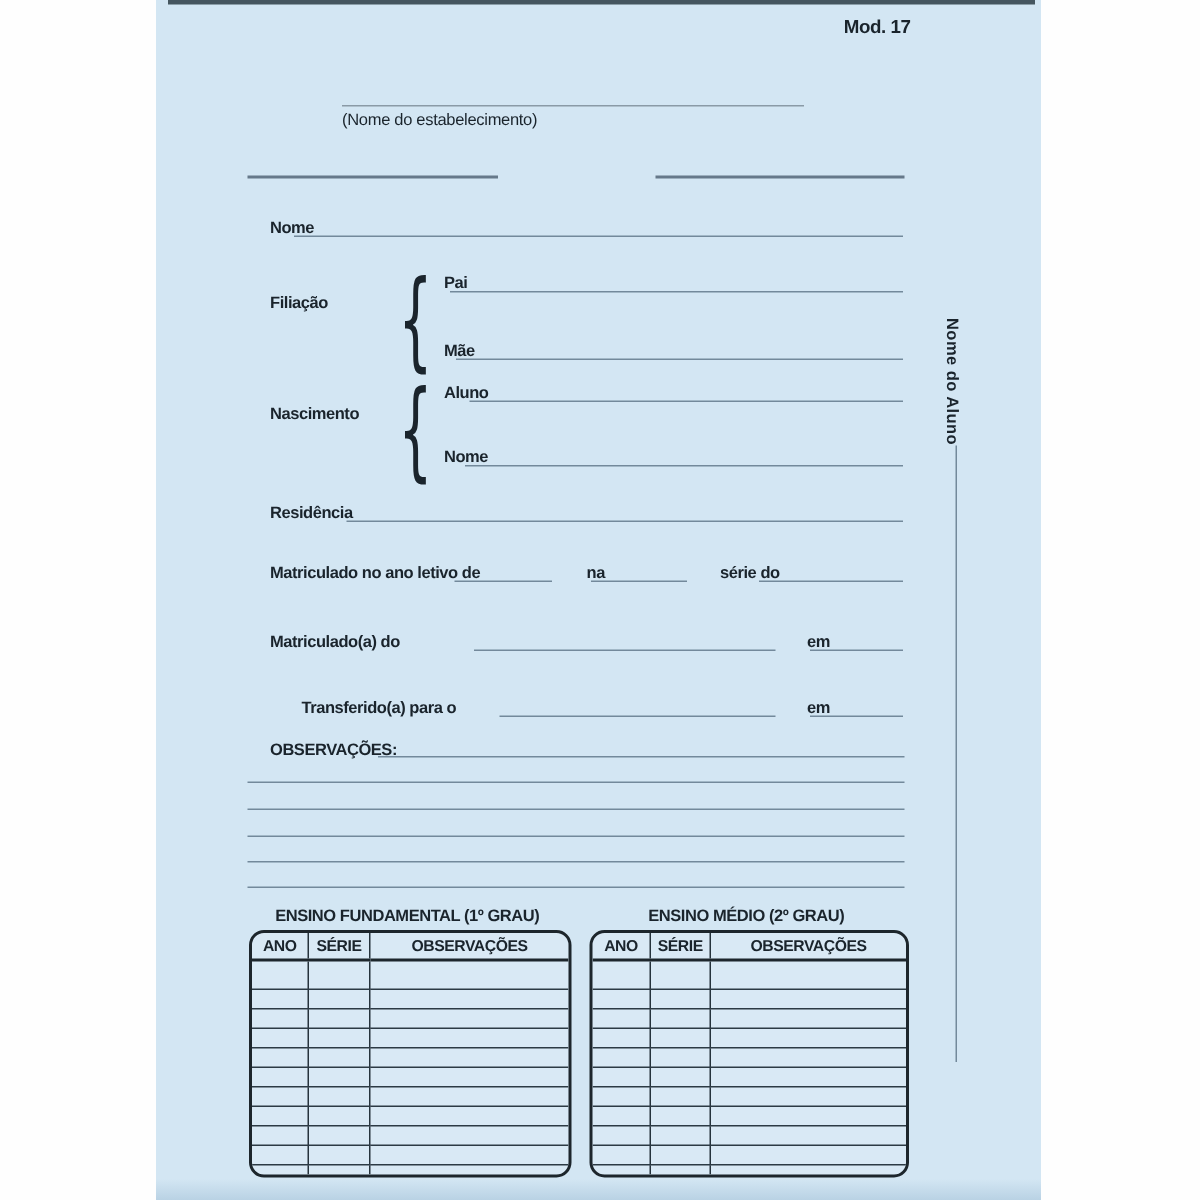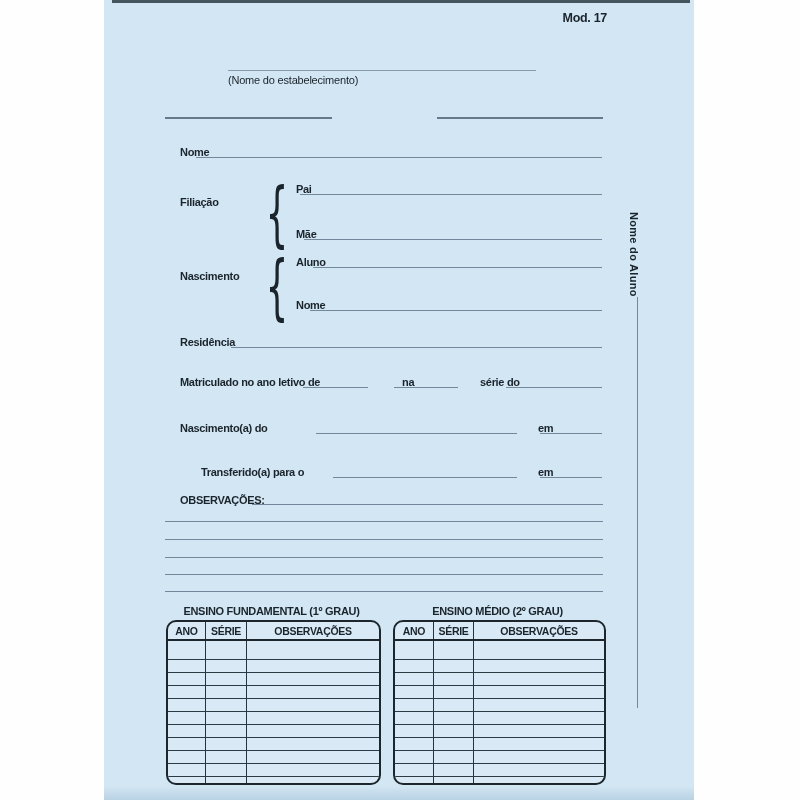--- a/index.html
+++ b/index.html
@@ -59,26 +59,26 @@
     <div class="lbl" style="left:175px;top:256px;">Aluno</div>
     <div class="hline" style="left:209px;top:267px;width:289px;"></div>
     <div class="lbl" style="left:175px;top:299px;">Nome</div>
     <div class="hline" style="left:206px;top:310px;width:292px;"></div>
 
     <div class="lbl" style="left:59px;top:336px;">Residência</div>
     <div class="hline" style="left:127px;top:347px;width:371px;"></div>
 
     <div class="lbl" style="left:59px;top:376px;">Matriculado no ano letivo de</div>
     <div class="hline" style="left:199px;top:387px;width:65px;"></div>
-    <div class="lbl" style="left:270px;top:376px;margin-left:11px;">na</div>
+    <div class="lbl" style="left:270px;top:376px;">na</div>
     <div class="hline" style="left:290px;top:387px;width:64px;"></div>
     <div class="lbl" style="left:359px;top:376px;">série do</div>
     <div class="hline" style="left:402px;top:387px;width:96px;"></div>
 
-    <div class="lbl" style="left:59px;top:422px;">Nascimento(a) do</div>
+    <div class="lbl" style="left:59px;top:422px;">Matriculado(a) do</div>
     <div class="hline" style="left:212px;top:433px;width:201px;"></div>
     <div class="lbl" style="left:417px;top:422px;">em</div>
     <div class="hline" style="left:436px;top:433px;width:62px;"></div>
 
     <div class="lbl" style="left:43px;top:466px;margin-left:37px;">Transferido(a) para o</div>
     <div class="hline" style="left:229px;top:477px;width:184px;"></div>
     <div class="lbl" style="left:417px;top:466px;">em</div>
     <div class="hline" style="left:436px;top:477px;width:62px;"></div>
 
     <div class="lbl" style="left:59px;top:494px;">OBSERVAÇÕES:</div>

